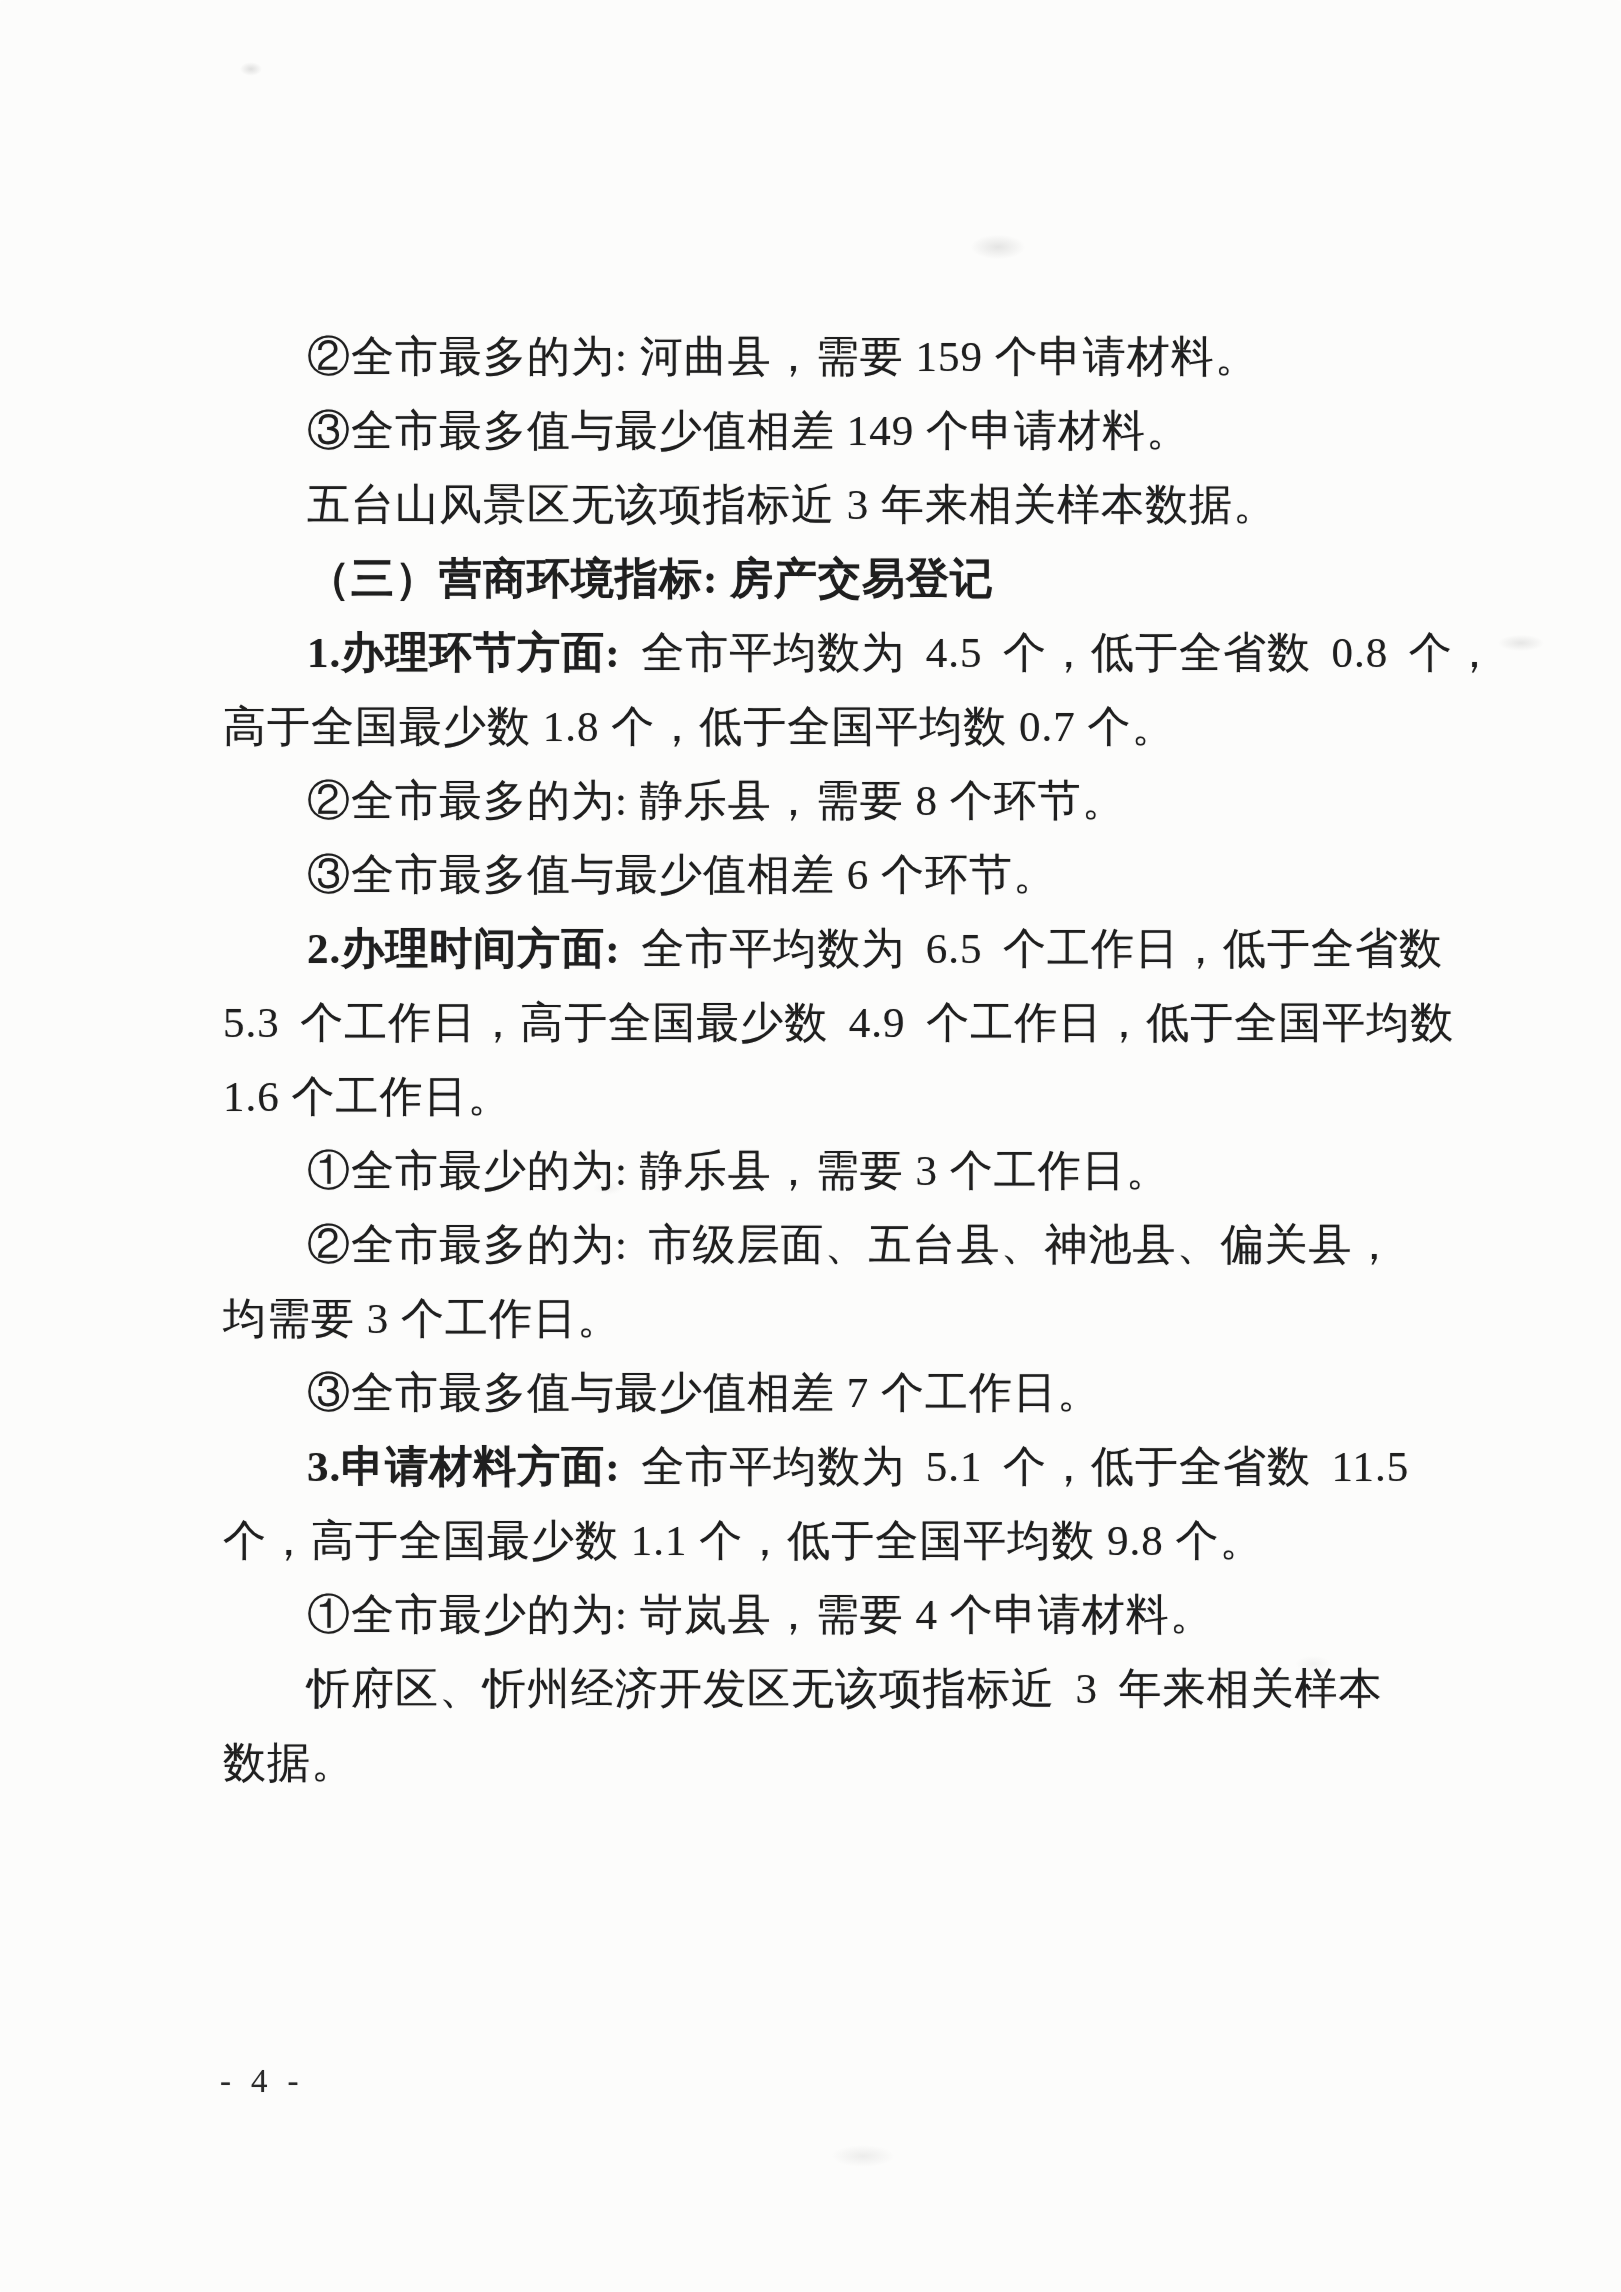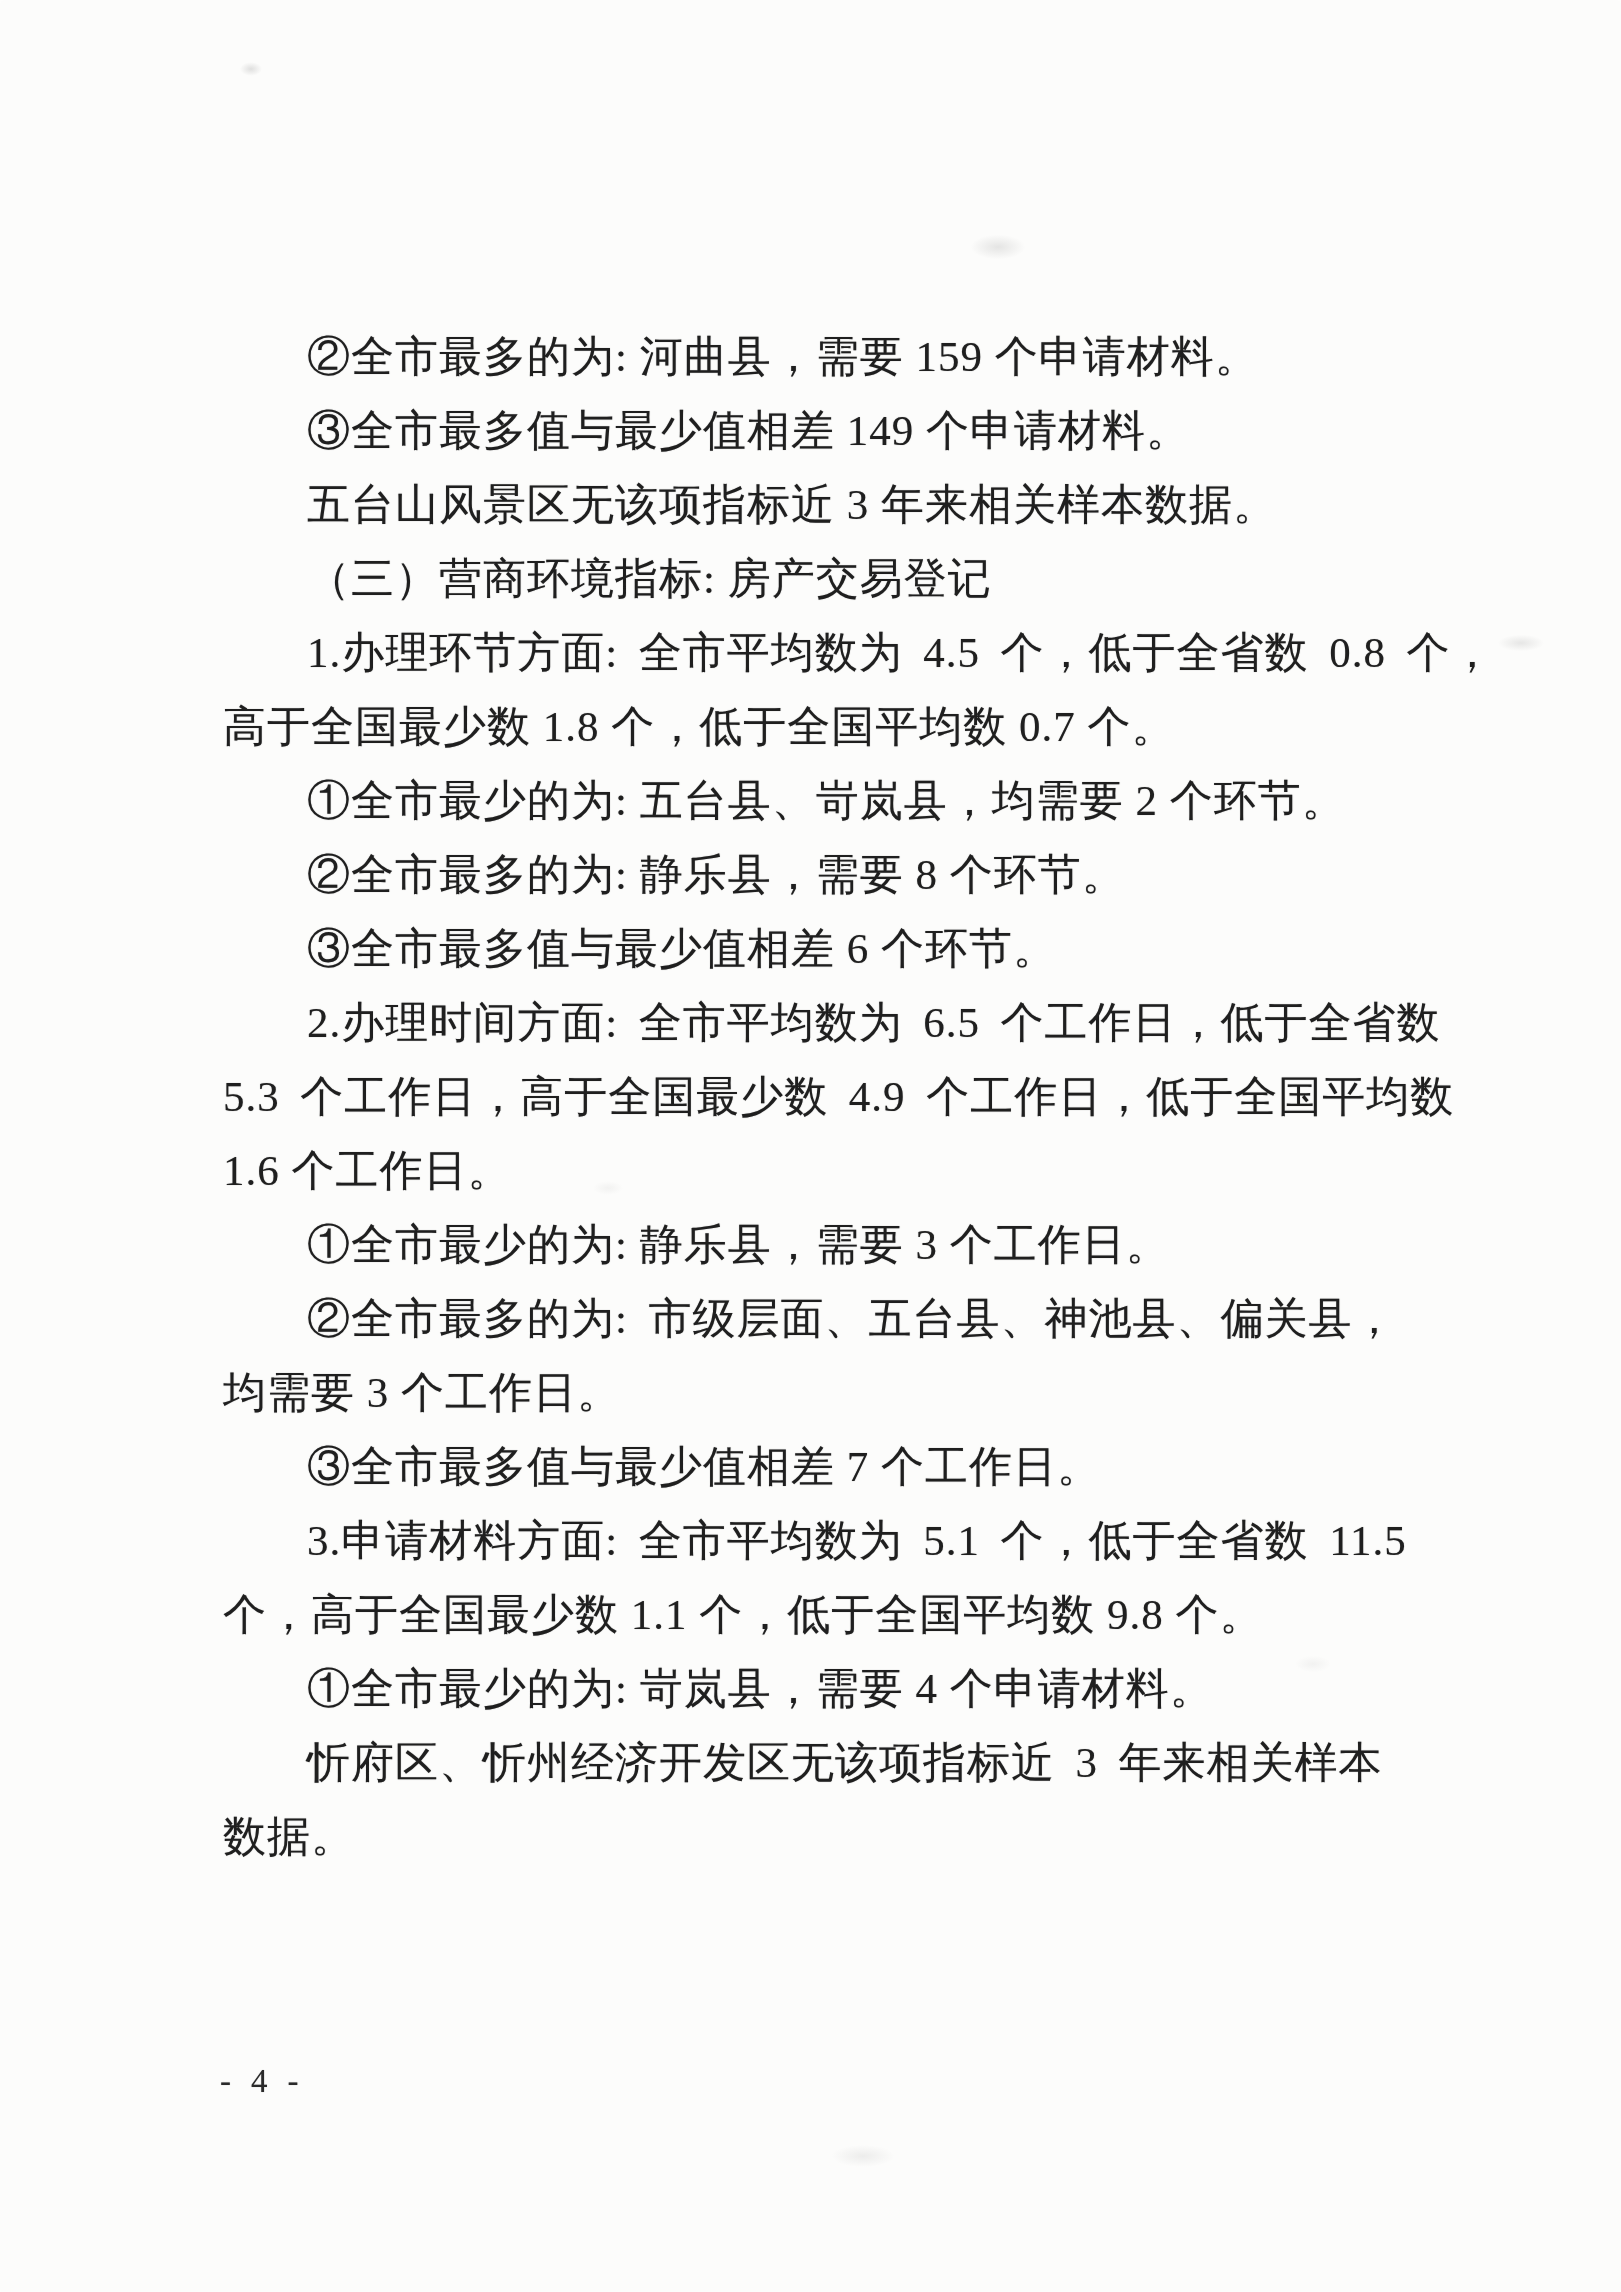--- a/index.html
+++ b/index.html
@@ -42,21 +42,21 @@
     white-space: nowrap;
     height: 74px;
   }
   .line.indent {
     padding-left: 84px;
   }
   .line.stretch {
     word-spacing: 8.8px;
   }
   .seg.b {
-    font-weight: normal;
+    font-weight: bold;
   }
   .footer {
     position: absolute;
     left: 220px;
     top: 2058px;
     font-size: 33px;
     line-height: 47px;
     color: #2a2a2a;
     letter-spacing: 5.9px;
     text-shadow: 0 0 1px rgba(40,40,40,0.4);
@@ -66,21 +66,20 @@
 <body>
 
 <div class="page">
   <div class="doc-body">
       <div class="line indent"><span class="seg">②全市最多的为: 河曲县，需要 159 个申请材料。</span></div>
       <div class="line indent"><span class="seg">③全市最多值与最少值相差 149 个申请材料。</span></div>
       <div class="line indent"><span class="seg">五台山风景区无该项指标近 3 年来相关样本数据。</span></div>
       <div class="line indent"><span class="seg b">（三）营商环境指标: 房产交易登记</span></div>
       <div class="line indent stretch"><span class="seg b">1.办理环节方面: </span><span class="seg">全市平均数为 4.5 个，低于全省数 0.8 个，</span></div>
       <div class="line"><span class="seg">高于全国最少数 1.8 个，低于全国平均数 0.7 个。</span></div>
-      <div class="line indent"><span class="seg">①全市最少的为: 五台县、岢岚县，均需要 2 个环节。</span></div>
       <div class="line indent"><span class="seg">②全市最多的为: 静乐县，需要 8 个环节。</span></div>
       <div class="line indent"><span class="seg">③全市最多值与最少值相差 6 个环节。</span></div>
       <div class="line indent stretch"><span class="seg b">2.办理时间方面: </span><span class="seg">全市平均数为 6.5 个工作日，低于全省数</span></div>
       <div class="line stretch"><span class="seg">5.3 个工作日，高于全国最少数 4.9 个工作日，低于全国平均数</span></div>
       <div class="line"><span class="seg">1.6 个工作日。</span></div>
       <div class="line indent"><span class="seg">①全市最少的为: 静乐县，需要 3 个工作日。</span></div>
       <div class="line indent stretch"><span class="seg">②全市最多的为: 市级层面、五台县、神池县、偏关县，</span></div>
       <div class="line"><span class="seg">均需要 3 个工作日。</span></div>
       <div class="line indent"><span class="seg">③全市最多值与最少值相差 7 个工作日。</span></div>
       <div class="line indent stretch"><span class="seg b">3.申请材料方面: </span><span class="seg">全市平均数为 5.1 个，低于全省数 11.5</span></div>

